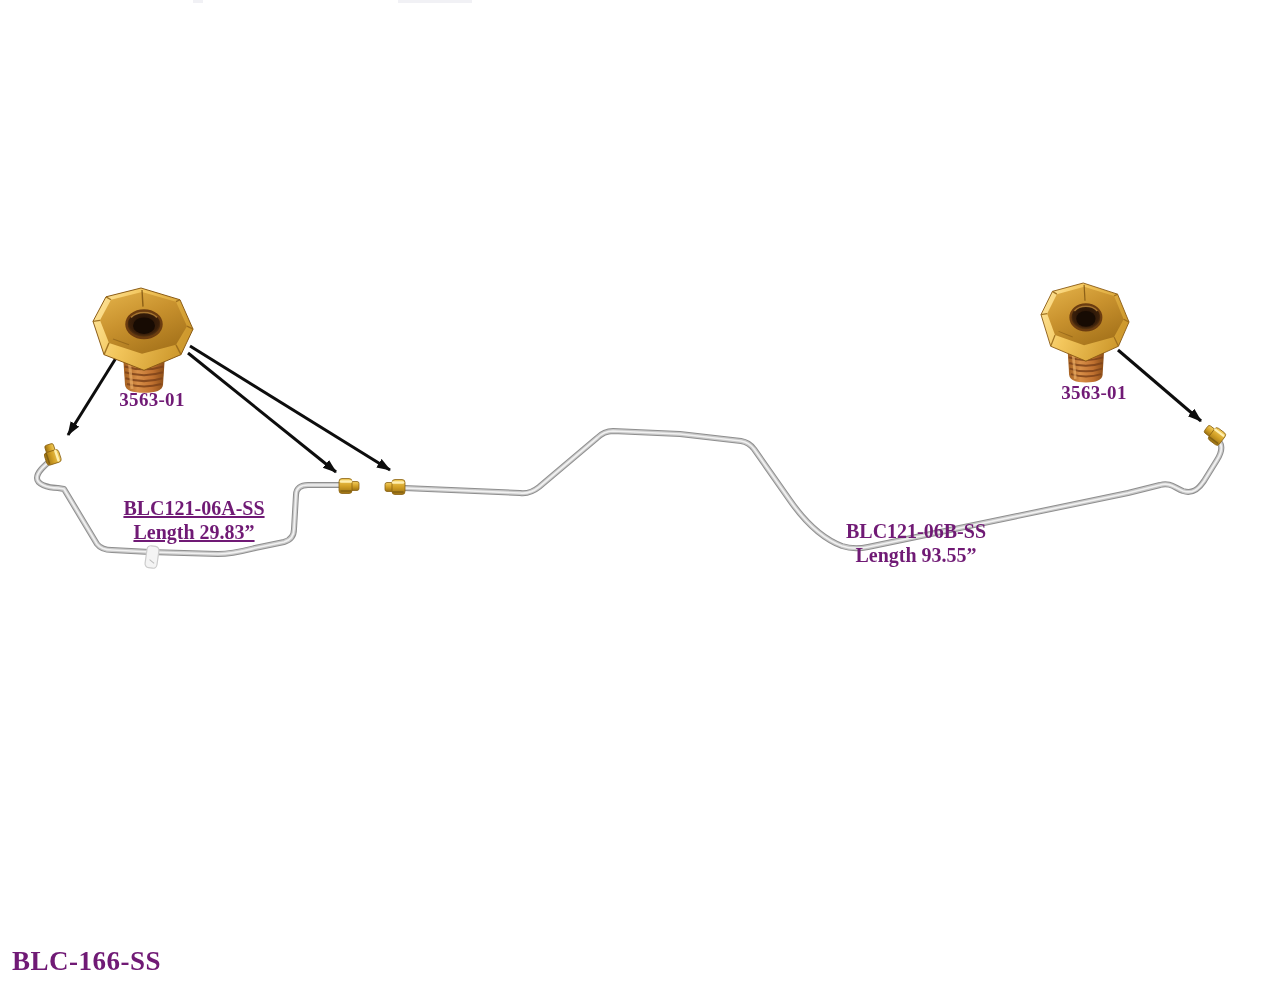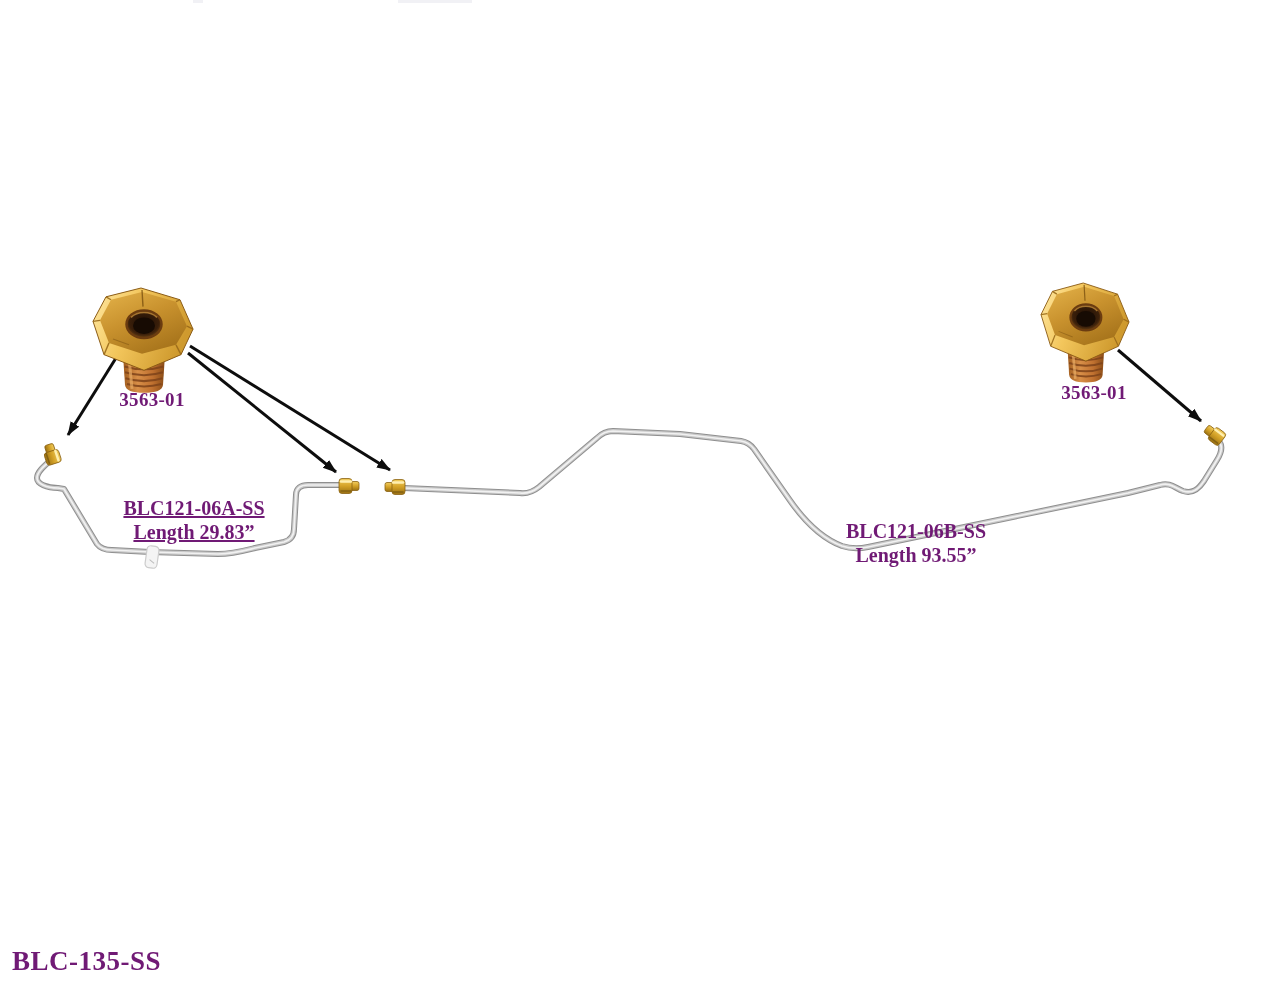--- a/index.html
+++ b/index.html
@@ -168,15 +168,15 @@
   <div class="lbl centered line-label" style="left:194px;top:496px;text-decoration:underline;">
     <span>BLC121-06A-SS</span>
     <span class="len">Length 29.83”</span>
   </div>
 
   <div class="lbl centered line-label" style="left:916px;top:487px;margin-top:32px;">
     <span>BLC121-06B-SS</span>
     <span class="len">Length 93.55”</span>
   </div>
 
-  <div class="lbl part-number" style="left:12px;top:946px;">BLC-135-SS</div>
+  <div class="lbl part-number" style="left:12px;top:946px;">BLC-166-SS</div>
 
 </div>
 
 </body></html>

